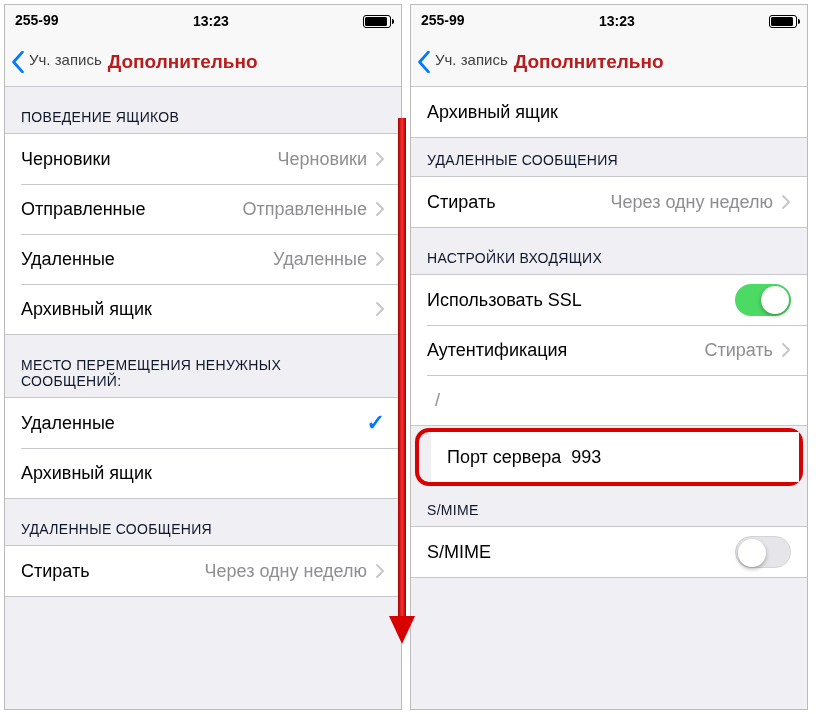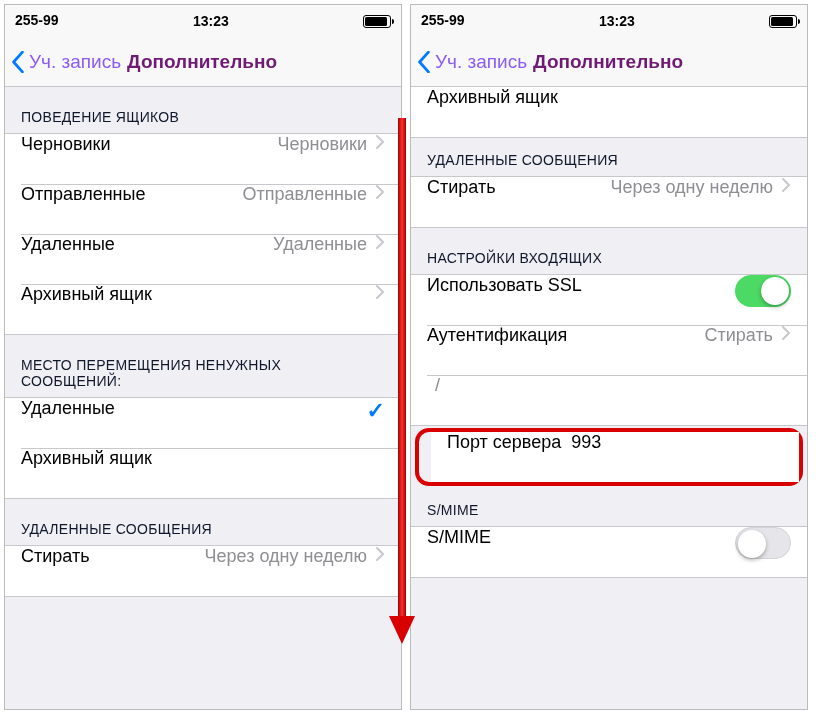--- a/index.html
+++ b/index.html
@@ -58,30 +58,29 @@
     height: 50px;
     background: #f8f8f8;
     border-bottom: 1px solid #c8c7cc;
     display: flex;
     align-items: center;
     padding: 0 6px;
     position: relative;
   }
   .back {
     display: flex;
-    align-items: center;
-    color: #8b5cf6;
-    font-size: 19px;
+    color: #404040;
+    font-size: 15px;
     cursor: pointer;
   }
   .back svg { width: 14px; height: 22px; margin-right: 4px; }
   .navtitle {
     font-size: 19px;
     font-weight: 600;
-    color: #701a75;
+    color: #b91c1c;
     margin-left: 6px;
   }
   .scroller {
     flex: 1;
     overflow: hidden;
   }
   .section-header {
     font-size: 14px;
     color: #0f172a;
     padding: 22px 16px 8px 16px;
@@ -90,20 +89,21 @@
   }
   .section-header.tight { padding-top: 14px; }
   .group {
     background: #fff;
     border-top: 1px solid #c8c7cc;
     border-bottom: 1px solid #c8c7cc;
   }
   .row {
     min-height: 50px;
     display: flex;
+    align-items: center;
     padding: 0 16px;
     position: relative;
     font-size: 18px;
     color: #000;
   }
   .row + .row::before {
     content: "";
     position: absolute;
     left: 16px; right: 0; top: 0;
     height: 1px;

